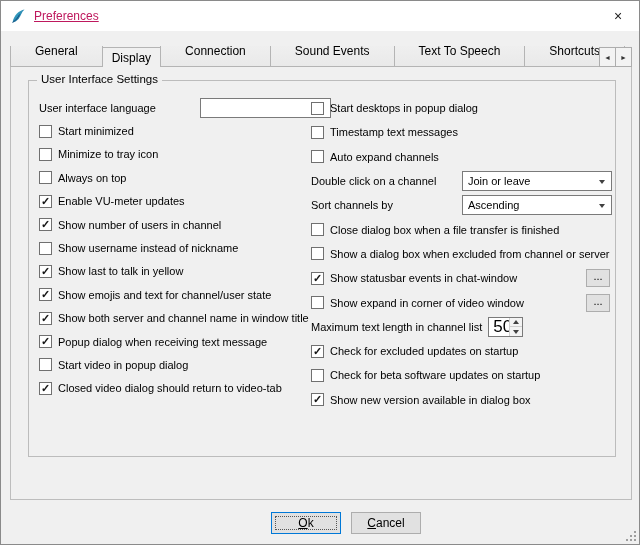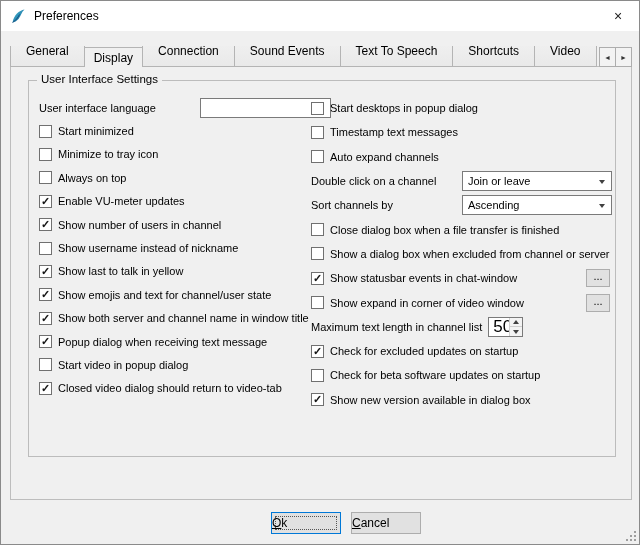--- a/index.html
+++ b/index.html
@@ -4,26 +4,26 @@
 <style>
   * { margin:0; padding:0; box-sizing:border-box; }
   html,body { width:640px; height:545px; }
   body { font-family:"Liberation Sans", sans-serif; font-size:12px; color:#000; background:#fff; }
 
   .dialog { position:relative; width:640px; height:545px; background:#f0f0f0; border:1px solid #8a8a8a; overflow:hidden; }
 
   
   .titlebar { position:absolute; left:0; top:0; width:100%; height:30px; background:#ffffff; display:flex; align-items:center; padding-left:9px; }
   .app-icon { width:17px; height:17px; margin-right:7px; flex:none; }
-  .title-text { font-size:12px; color:#000000; }
+  .title-text { font-size:12px; color:#be185d;text-decoration:underline; }
   .close-btn { position:absolute; right:0; top:0; width:42px; height:29px; display:flex; align-items:center; justify-content:center; font-size:14px; color:#222; background:#fff; }
 
   
   .tabstrip { position:absolute; left:9px; top:45px; width:622px; height:21px; display:flex; align-items:flex-end; overflow:hidden; white-space:nowrap; z-index:2; }
-  .tab { display:inline-flex; align-items:center; height:32px; padding:0 15px; background:linear-gradient(#f2f2f2,#e9e9e9); border:1px solid #b4b4b4; margin-right:-1px; font-size:12px; flex:none; }
+  .tab { display:inline-flex; align-items:center; height:32px; padding:0 24px; background:linear-gradient(#f2f2f2,#e9e9e9); border:1px solid #b4b4b4; margin-right:-1px; font-size:12px; flex:none; }
   .tab.active { height:21px; background:#f0f0f0; border-bottom:1px solid #f0f0f0; margin-bottom:-1px; z-index:3; position:relative; padding:0 9px; }
   .tab-scroller { position:absolute; right:7px; top:46px; display:flex; z-index:4; }
   .scroll-btn { width:17px; height:20px; border:1px solid #adadad; background:#f3f3f3; display:flex; align-items:center; justify-content:center; font-size:7px; color:#333; margin-left:-1px; }
 
   
   .pane { position:absolute; left:9px; top:65px; width:622px; height:434px; border:1px solid #bdbdbd; background:#f0f0f0; z-index:1; }
 
   
   .groupbox { position:absolute; left:17px; top:13px; width:588px; height:377px; border:1px solid #bcbcbc; }
   .group-title { position:absolute; left:8px; top:-8px; background:#f0f0f0; padding:0 4px; font-size:11.5px; }
@@ -57,21 +57,21 @@
   
   .spin { width:35px; height:20px; border:1px solid #7a7a7a; background:#fff; position:relative; display:inline-flex; align-items:center; padding-left:4px; margin-left:6px; flex:none; font-size:17px; }
   .spin-btns { position:absolute; right:0; top:0; width:13px; height:18px; border-left:1px solid #cfcfcf; display:flex; flex-direction:column; }
   .spin-btn { flex:1; display:flex; align-items:center; justify-content:center; background:#f3f3f3; }
   .spin-btn:first-child { border-bottom:1px solid #cfcfcf; }
   .tri { width:0; height:0; display:block; }
   .tri-up   { border-left:3px solid transparent; border-right:3px solid transparent; border-bottom:4px solid #404040; }
   .tri-down { border-left:3px solid transparent; border-right:3px solid transparent; border-top:4px solid #404040; }
 
   
-  .btn { position:absolute; width:70px; height:22px; background:#e1e1e1; border:1px solid #adadad; text-align:left; line-height:20px; font-size:12px; }
+  .btn { position:absolute; width:70px; height:22px; background:#e1e1e1; border:1px solid #adadad; text-align:center; line-height:20px; font-size:12px; }
   .btn::first-letter { text-decoration:underline; }
   .btn-ok { left:270px; top:511px; border-color:#0078d7; }
   .btn-ok::after { content:""; position:absolute; left:3px; top:3px; right:3px; bottom:3px; border:1px dotted #555; }
   .btn-cancel { left:350px; top:511px; }
 
   
   .grip { position:absolute; right:2px; bottom:2px; width:13px; height:13px; }
 </style>
 </head>
 <body>

